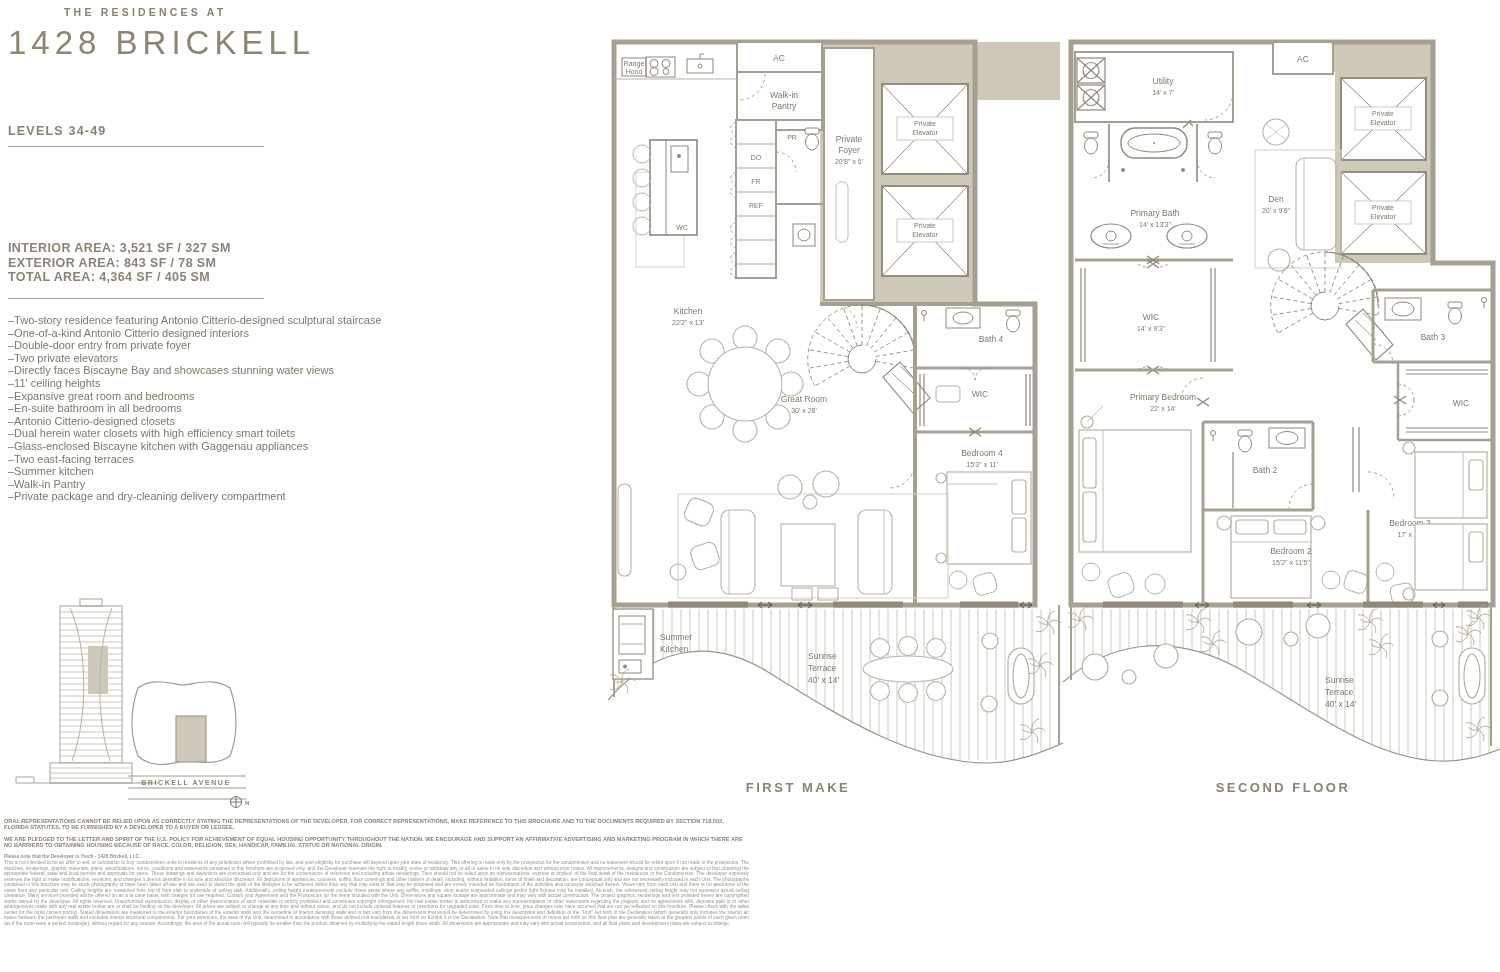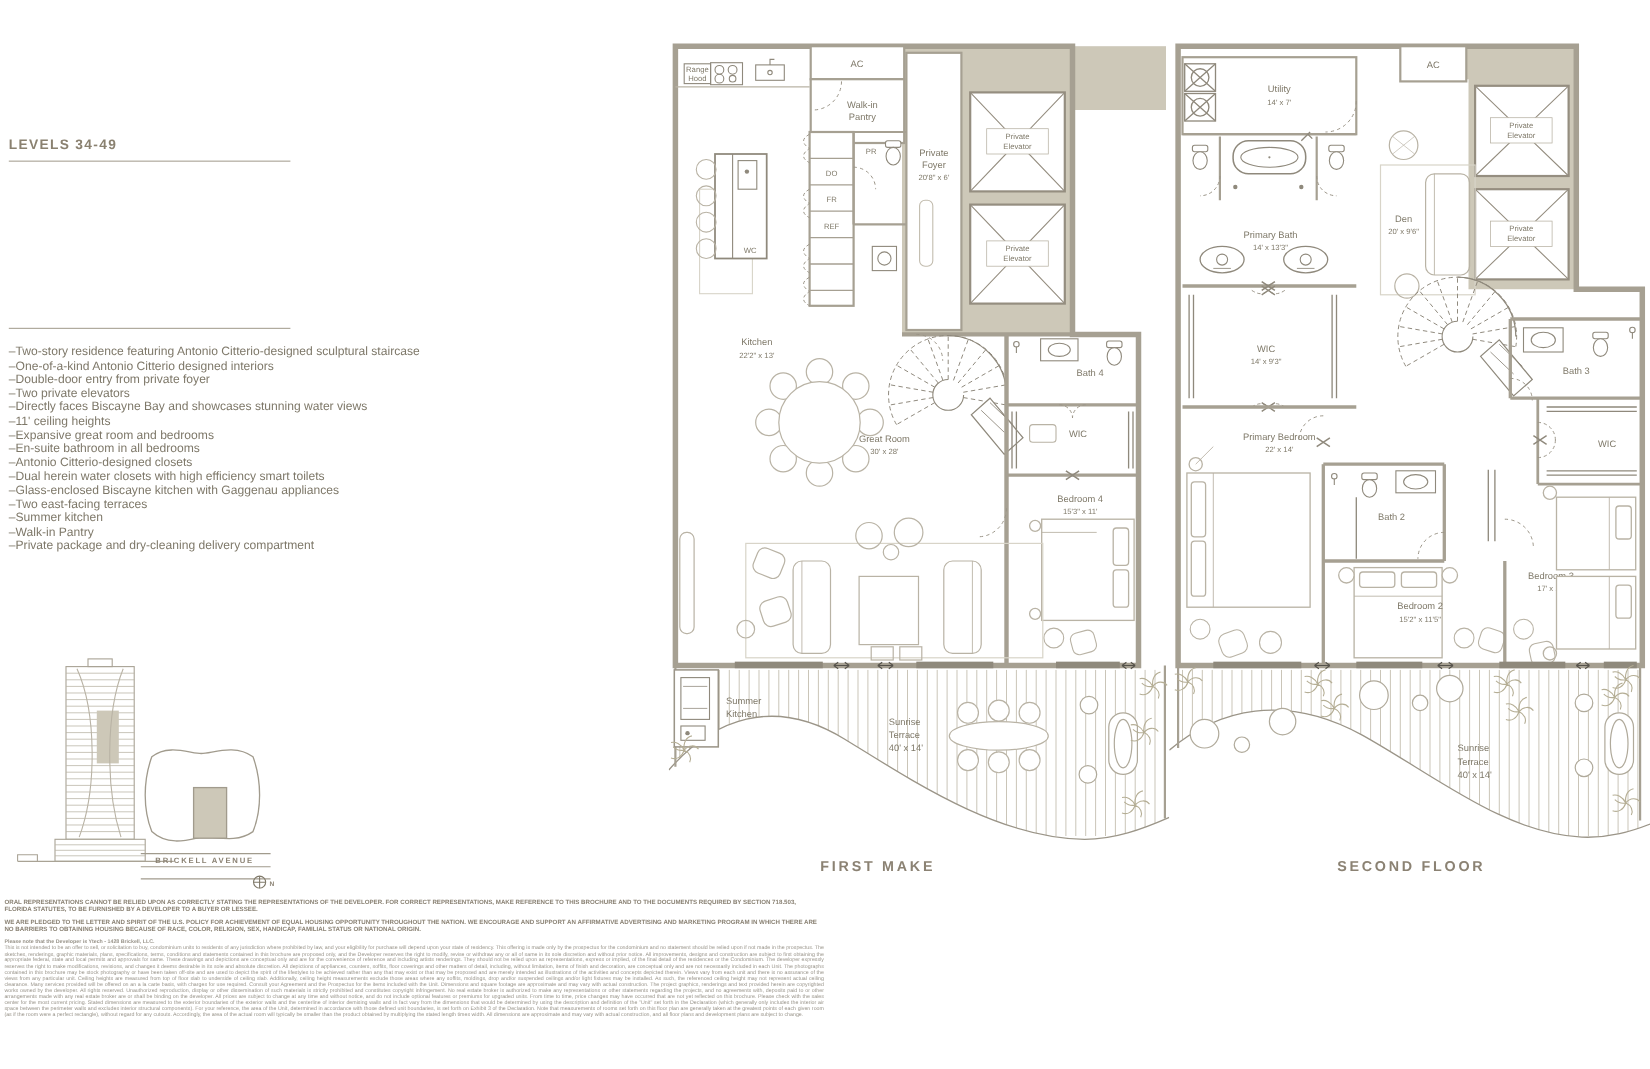--- a/index.html
+++ b/index.html
@@ -36,25 +36,34 @@
   #legal{position:absolute;left:4px;top:818px;width:745px;}
   #legal .cap{font-size:5.6px;line-height:6.4px;font-weight:bold;color:#8a8274;margin-bottom:5px;}
   #legal .fine-intro{font-size:4.8px;line-height:5.5px;color:#99948a;font-weight:bold;margin-bottom:1px;}
   #legal .fine{font-size:4.8px;line-height:5.5px;color:#99948a;text-align:justify;}
 </style>
 </head>
 <body>
 
 <div id="page">
 
+  <div id="brand">
+    <div class="pre">THE RESIDENCES AT</div>
+    <div class="name">1428 BRICKELL</div>
+  </div>
 
   <div id="res-levels">LEVELS 34-49</div>
   <div id="rule1" class="rule"></div>
 
 
+  <div id="areas">
+    <div>INTERIOR AREA: 3,521 SF / 327 SM</div>
+    <div>EXTERIOR AREA: 843 SF / 78 SM</div>
+    <div>TOTAL AREA: 4,364 SF / 405 SM</div>
+  </div>
   <div id="rule2" class="rule"></div>
 
   <div id="features">
     <div>–Two-story residence featuring Antonio Citterio-designed sculptural staircase</div>
     <div>–One-of-a-kind Antonio Citterio designed interiors</div>
     <div>–Double-door entry from private foyer</div>
     <div>–Two private elevators</div>
     <div>–Directly faces Biscayne Bay and showcases stunning water views</div>
     <div>–11' ceiling heights</div>
     <div>–Expansive great room and bedrooms</div>

